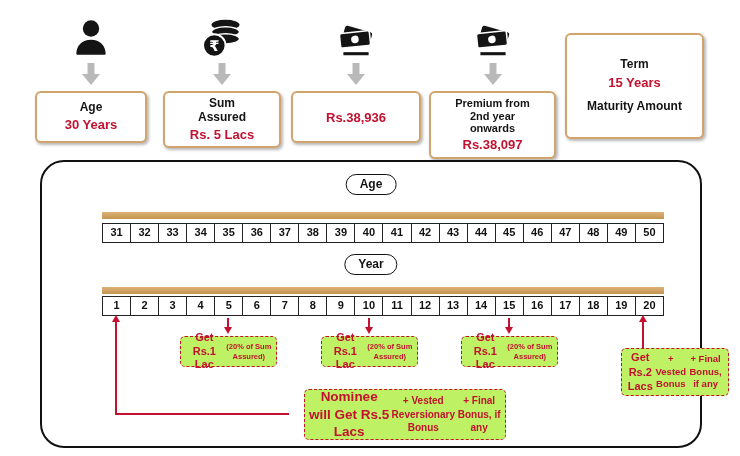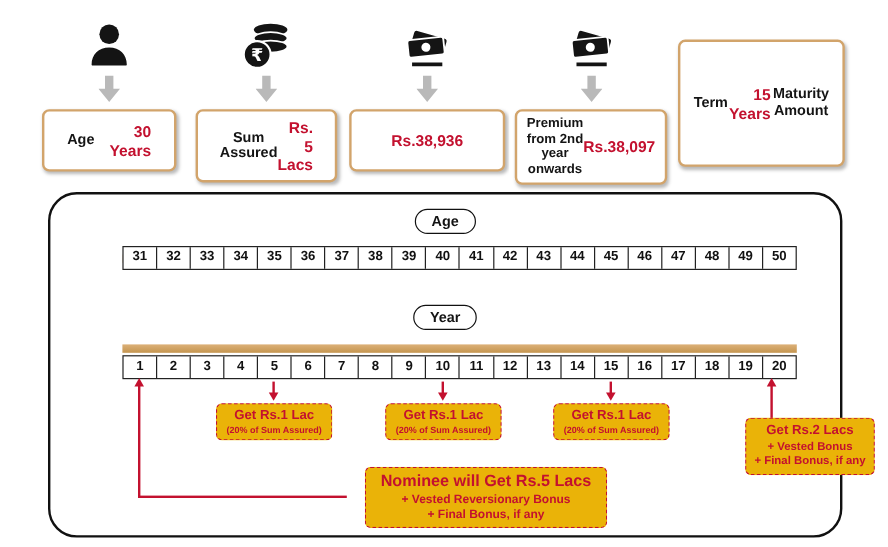--- a/index.html
+++ b/index.html
@@ -16,21 +16,21 @@
     font-weight:bold;color:var(--ink);overflow:hidden;
   }
   #stage{position:relative;width:740px;height:456px;background:#fff;}
 
   
   .col{position:absolute;top:8px;display:flex;flex-direction:column;align-items:center;}
   .icon-slot{height:50px;display:flex;align-items:flex-end;justify-content:center;}
   .block-arrow{height:26px;margin:3px 0 4px 0;display:flex;align-items:center;justify-content:center;}
   .gold-box{
     width:100%;min-height:52px;background:#fff;border:2px solid var(--gold);
-    border-radius:6px;display:flex;align-items:center;justify-content:center;
+    border-radius:6px;display:flex;flex-direction:column;align-items:center;justify-content:center;
     padding:4px 19px;box-shadow:1.5px 2px 3px rgba(0,0,0,.28);
   }
   .box-title{font-size:12px;line-height:1.15;text-align:center;color:var(--ink);}
   .box-title.small{font-size:11px;}
   .box-value{font-size:13px;line-height:1.2;text-align:right;color:var(--red);margin-top:2px;}
   .term-box{min-height:106px;justify-content:center;gap:1px;}
   .spacer8{height:8px;}
 
   
   .main-frame{
@@ -58,22 +58,22 @@
 
   
   .vline,.hline{position:absolute;background:var(--red);}
   .vline{width:2px;}
   .hline{height:2px;}
   .tri-up{position:absolute;width:0;height:0;border-left:4px solid transparent;border-right:4px solid transparent;border-bottom:7px solid var(--red);}
   .tri-down{position:absolute;width:0;height:0;border-left:4px solid transparent;border-right:4px solid transparent;border-top:7px solid var(--red);}
 
   
   .dash-box{
-    position:absolute;border:1.5px dashed var(--red);border-radius:5px;background:#eab308;
-    display:flex;flex-direction:column;align-items:center;justify-content:center;
+    position:absolute;border:1.5px dashed var(--red);border-radius:5px;background:#bef264;
+    display:flex;flex-direction:row;align-items:center;justify-content:center;
     color:var(--red);text-align:center;padding:2px 3px;
   }
   .p-line1{font-size:11px;line-height:1.25;}
   .p-line2{font-size:7.5px;line-height:1.3;}
   .m-line1{font-size:11px;line-height:1.35;}
   .m-line{font-size:9.5px;line-height:1.35;}
   .n-line1{font-size:13.5px;line-height:1.3;}
   .n-line{font-size:10px;line-height:1.35;}
 
   svg{display:block;}
@@ -176,21 +176,21 @@
       <div class="spacer8"></div>
       <div class="box-title">Maturity Amount</div>
     </div>
   </div>
 
   <div class="main-frame">
 
     <div class="pill" style="top:12px;">Age</div>
 
     <div class="gold-bar" style="top:50px;"></div>
-    <div class="cells" style="top:43px;">
+    <div class="cells" style="top:61px;">
 
     <span class="cell">31</span>
         <span class="cell">32</span>
         <span class="cell">33</span>
         <span class="cell">34</span>
         <span class="cell">35</span>
         <span class="cell">36</span>
         <span class="cell">37</span>
         <span class="cell">38</span>
         <span class="cell">39</span>

